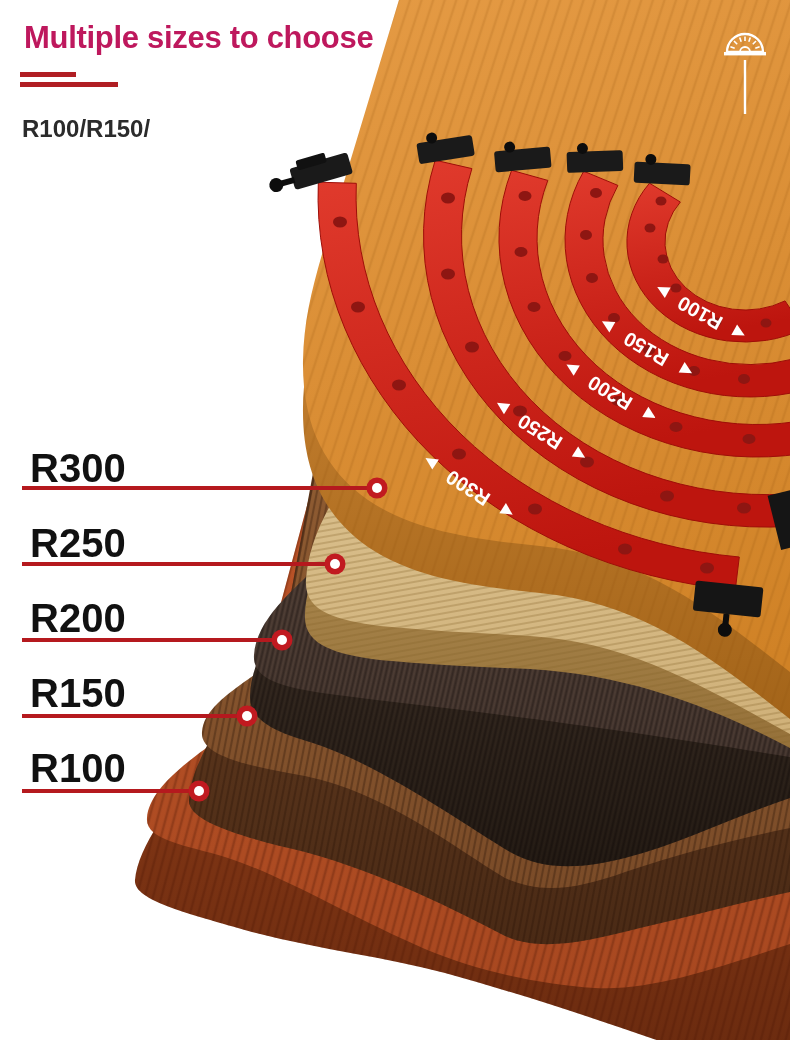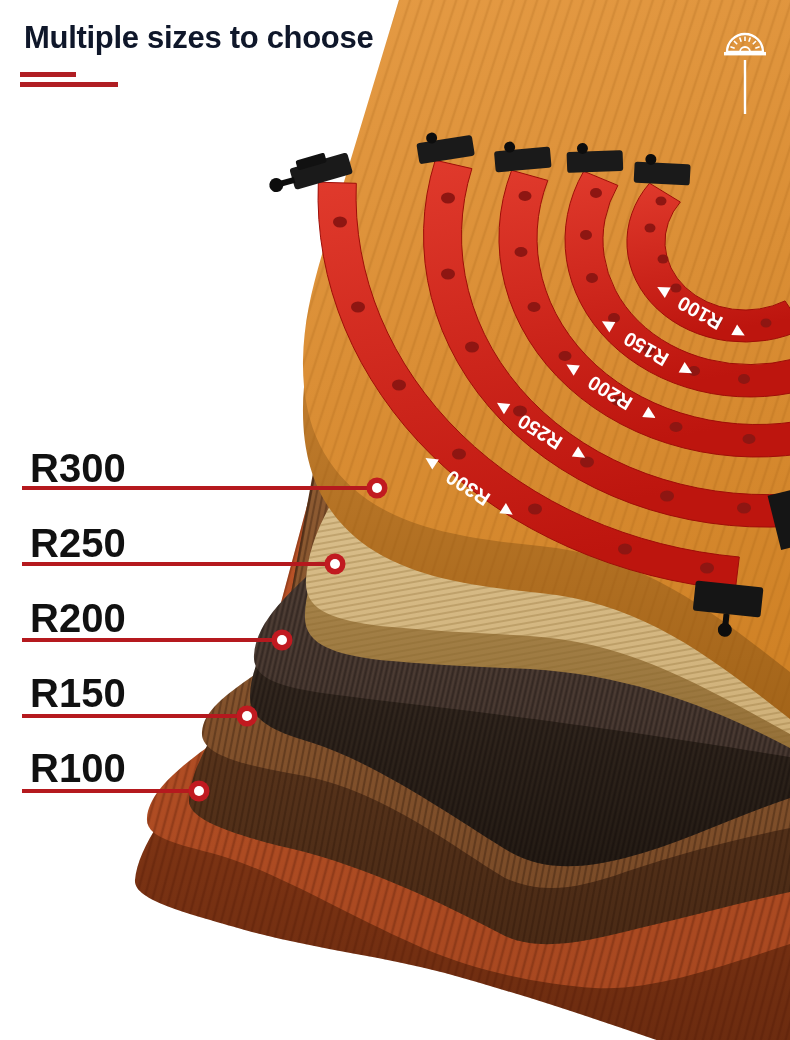--- a/index.html
+++ b/index.html
@@ -1,18 +1,18 @@
 <!DOCTYPE html>
 <html><head>
 <meta charset="utf-8">
 <style>
   html,body{margin:0;padding:0;}
   body{width:790px;height:1040px;position:relative;overflow:hidden;background:#fff;font-family:"Liberation Sans",sans-serif;}
   #scene{position:absolute;left:0;top:0;}
-  .title{position:absolute;left:24px;top:20px;font-size:31px;font-weight:800;color:#0f172a;letter-spacing:-0.3px;}
+  .title{position:absolute;left:24px;top:20px;font-size:31px;font-weight:800;color:#be185d;letter-spacing:-0.3px;}
   .bar{position:absolute;background:#B01E23;height:5px;}
   .bar1{left:20px;top:72px;width:56px;}
   .bar2{left:20px;top:82px;width:98px;}
   .subtitle{position:absolute;left:22px;top:114px;font-size:24px;font-weight:700;color:#2b2b2b;line-height:1.26;}
   .callout-label{position:absolute;left:30px;font-size:40px;font-weight:700;color:#111;line-height:1;}
   .cl0{top:448px;} .cl1{top:523px;} .cl2{top:598px;} .cl3{top:673px;} .cl4{top:748px;}
 </style>
 </head>
 <body>
 
@@ -254,19 +254,20 @@
         <circle cx="199" cy="791" r="10.5" fill="#C11A20"></circle>
         <circle cx="199" cy="791" r="5" fill="#ffffff"></circle>
       </g>
   </g>
 </svg>
 
 <div class="title">Multiple sizes to choose</div>
 <div class="bar bar1"></div>
 <div class="bar bar2"></div>
 <div class="subtitle">
+  <div>R100/R150/</div>
 </div>
 
 <div class="callout-label cl0">R300</div>
 <div class="callout-label cl1">R250</div>
 <div class="callout-label cl2">R200</div>
 <div class="callout-label cl3">R150</div>
 <div class="callout-label cl4">R100</div>
 
 </body></html>

